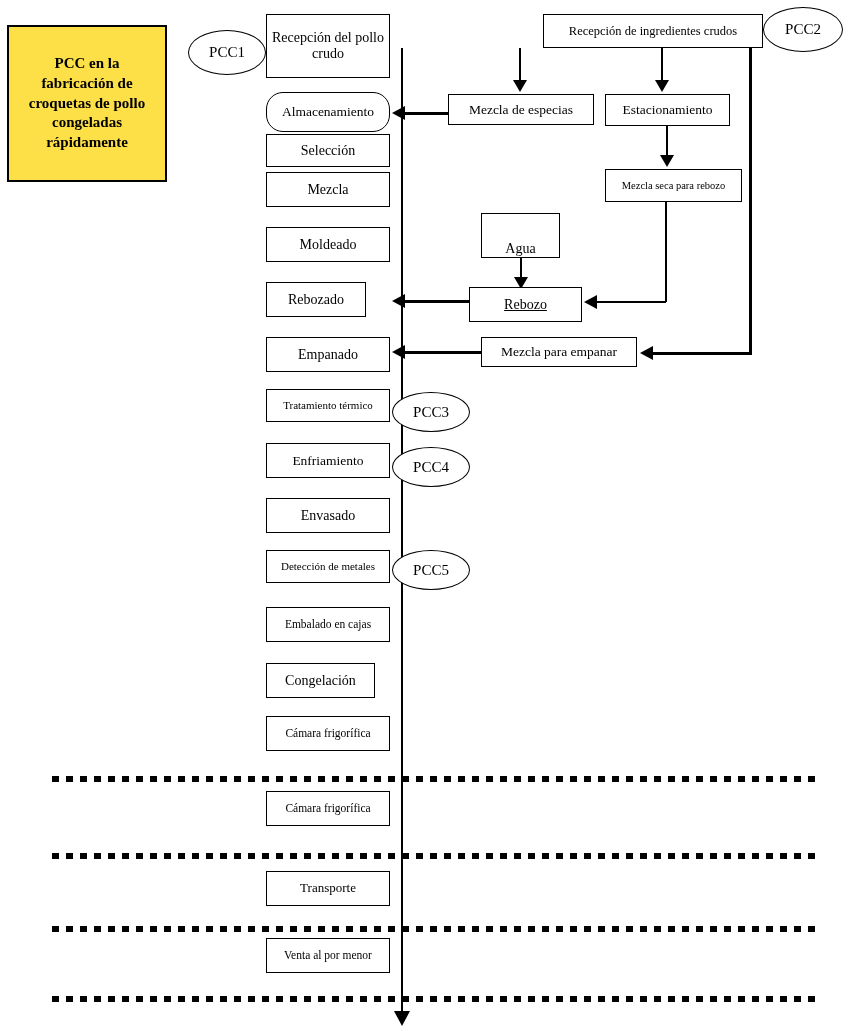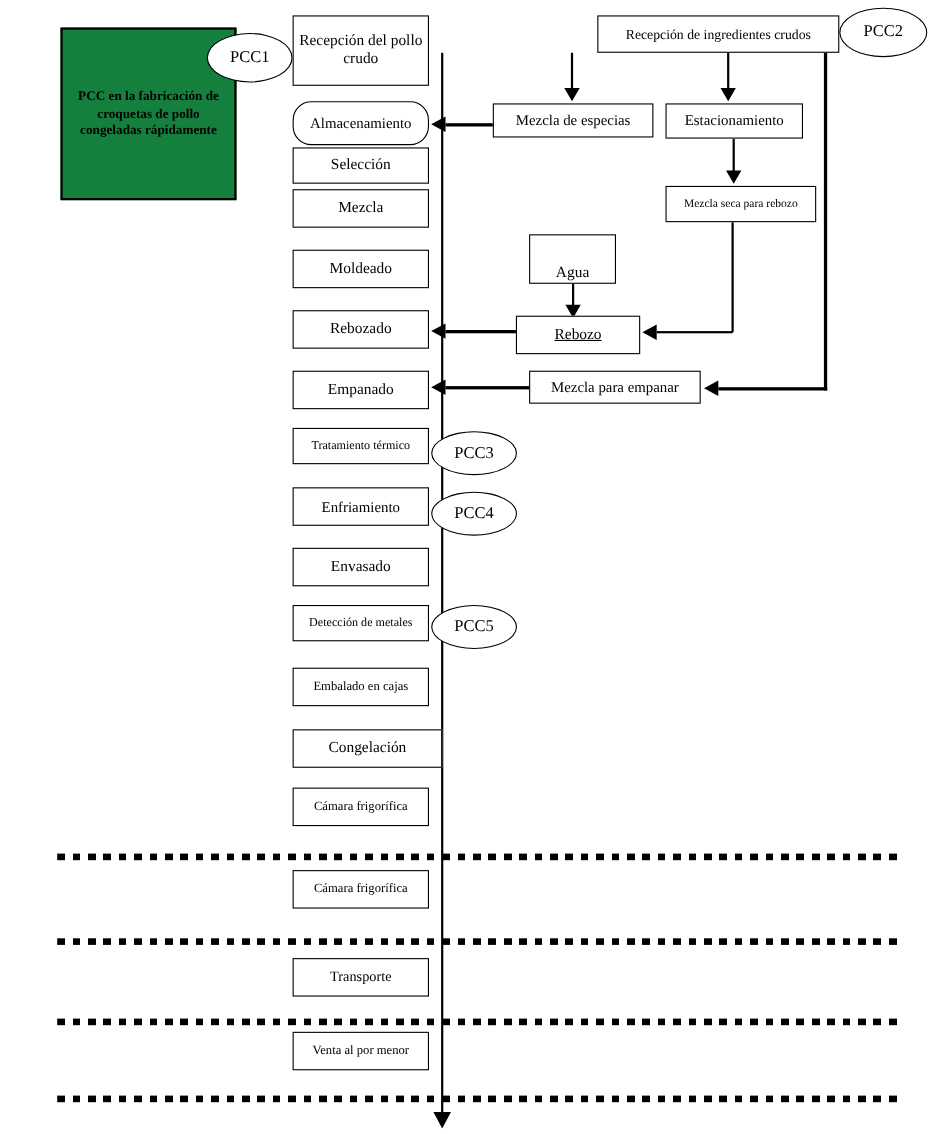--- a/index.html
+++ b/index.html
@@ -34,31 +34,30 @@
 
   
   #title-card {
     position: absolute;
     left: 7px;
     top: 25px;
     width: 160px;
     height: 157px;
     box-sizing: border-box;
     border: 2px solid #000;
-    background: #15803d;
+    background: #fde047;
     display: flex;
     align-items: center;
     justify-content: center;
     text-align: center;
     font-weight: bold;
-    font-size: 12px;
+    font-size: 15px;
     line-height: 1.32;
     padding: 0 8px;
     z-index: 6;
-    margin-left: 48px;
   }
 
   
   .ellipse {
     position: absolute;
     box-sizing: border-box;
     border: 1px solid #000;
     border-radius: 50%;
     background: #fff;
     display: flex;
@@ -155,42 +154,42 @@
       </div>
       <div class="box" style="left: 266px; top: 134px; width: 124px; height: 33px; font-size: 14px;">
         <span>Selección</span>
       </div>
       <div class="box" style="left: 266px; top: 172px; width: 124px; height: 35px; font-size: 14px;">
         <span>Mezcla</span>
       </div>
       <div class="box" style="left: 266px; top: 227px; width: 124px; height: 35px; font-size: 14px;">
         <span>Moldeado</span>
       </div>
-      <div class="box" style="left: 266px; top: 282px; width: 124px; height: 35px; font-size: 14px;">
+      <div class="box" style="left: 266px; top: 282px; width: 100px; height: 35px; font-size: 14px;">
         <span>Rebozado</span>
       </div>
       <div class="box" style="left: 266px; top: 337px; width: 124px; height: 35px; font-size: 14px;">
         <span>Empanado</span>
       </div>
       <div class="box" style="left: 266px; top: 389px; width: 124px; height: 33px; font-size: 11px;">
         <span>Tratamiento térmico</span>
       </div>
       <div class="box" style="left: 266px; top: 443px; width: 124px; height: 35px; font-size: 13.5px;">
         <span>Enfriamiento</span>
       </div>
       <div class="box" style="left: 266px; top: 498px; width: 124px; height: 35px; font-size: 14px;">
         <span>Envasado</span>
       </div>
       <div class="box" style="left: 266px; top: 550px; width: 124px; height: 33px; font-size: 11px;">
         <span>Detección de metales</span>
       </div>
       <div class="box" style="left: 266px; top: 607px; width: 124px; height: 35px; font-size: 11.5px;">
         <span>Embalado en cajas</span>
       </div>
-      <div class="box" style="left: 266px; top: 663px; width: 136px; height: 35px; font-size: 14px;">
+      <div class="box" style="left: 266px; top: 663px; width: 109px; height: 35px; font-size: 14px;">
         <span>Congelación</span>
       </div>
       <div class="box" style="left: 266px; top: 716px; width: 124px; height: 35px; font-size: 11.5px;">
         <span>Cámara frigorífica</span>
       </div>
       <div class="box" style="left: 266px; top: 791px; width: 124px; height: 35px; font-size: 11.5px;">
         <span>Cámara frigorífica</span>
       </div>
       <div class="box" style="left: 266px; top: 871px; width: 124px; height: 35px; font-size: 13px;">
         <span>Transporte</span>

